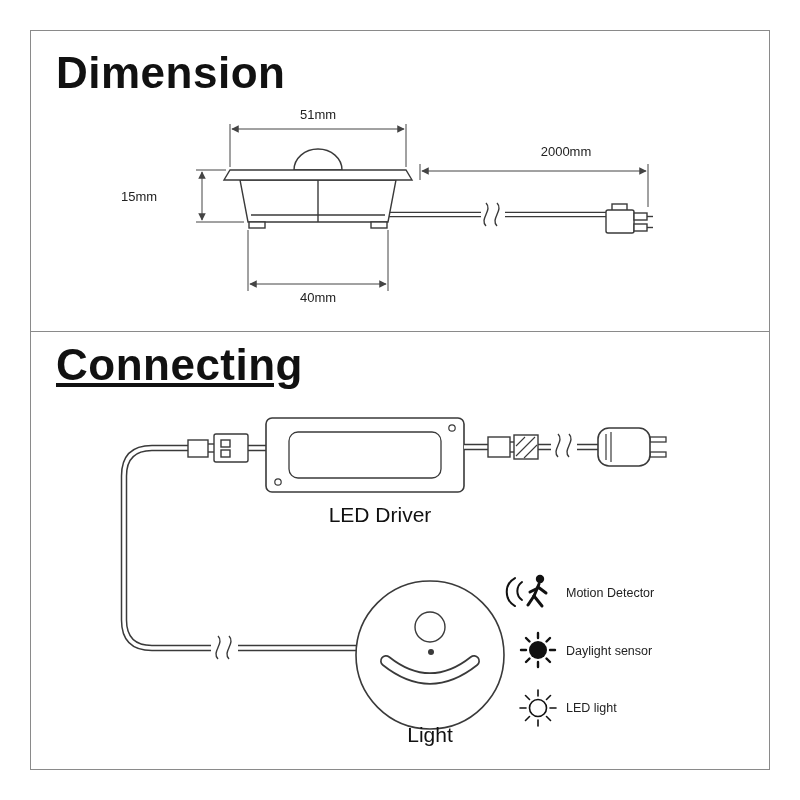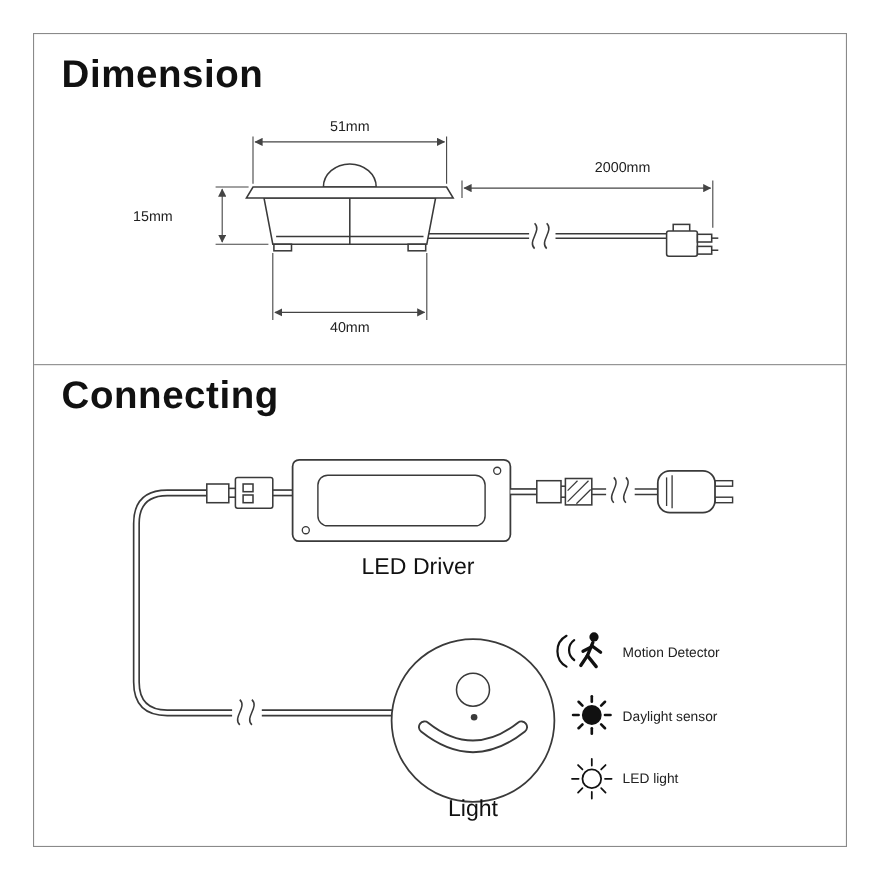--- a/index.html
+++ b/index.html
@@ -10,25 +10,25 @@
   }
   .frame {
     position:absolute; left:30px; top:30px; width:740px; height:740px;
     border:1px solid #8a8a8a; background:#fff;
   }
   .divider {
     position:absolute; left:0; right:0; top:300px; height:0;
     border-top:1px solid #8a8a8a;
   }
   .section-title {
-    position:absolute; font-size:35px; font-weight:800; color:#111;
+    position:absolute; font-size:44px; font-weight:800; color:#111;
     letter-spacing:0.5px; line-height:1.1;
   }
   #dimension-title { left:25px; top:18px; }
-  #connecting-title { left:25px; top:310px; }
+  #connecting-title { left:25px; top:310px;text-decoration:underline; }
   svg.canvas { position:absolute; left:0; top:0; width:800px; height:800px; }
   text { font-family:"Liberation Sans", sans-serif; }
   .dim-label { font-size:13px; fill:#222; }
   .big-label { font-size:21px; fill:#111; }
   .legend-label { font-size:12.5px; fill:#222; }
 </style>
 </head>
 <body>
 
 <div class="frame">

